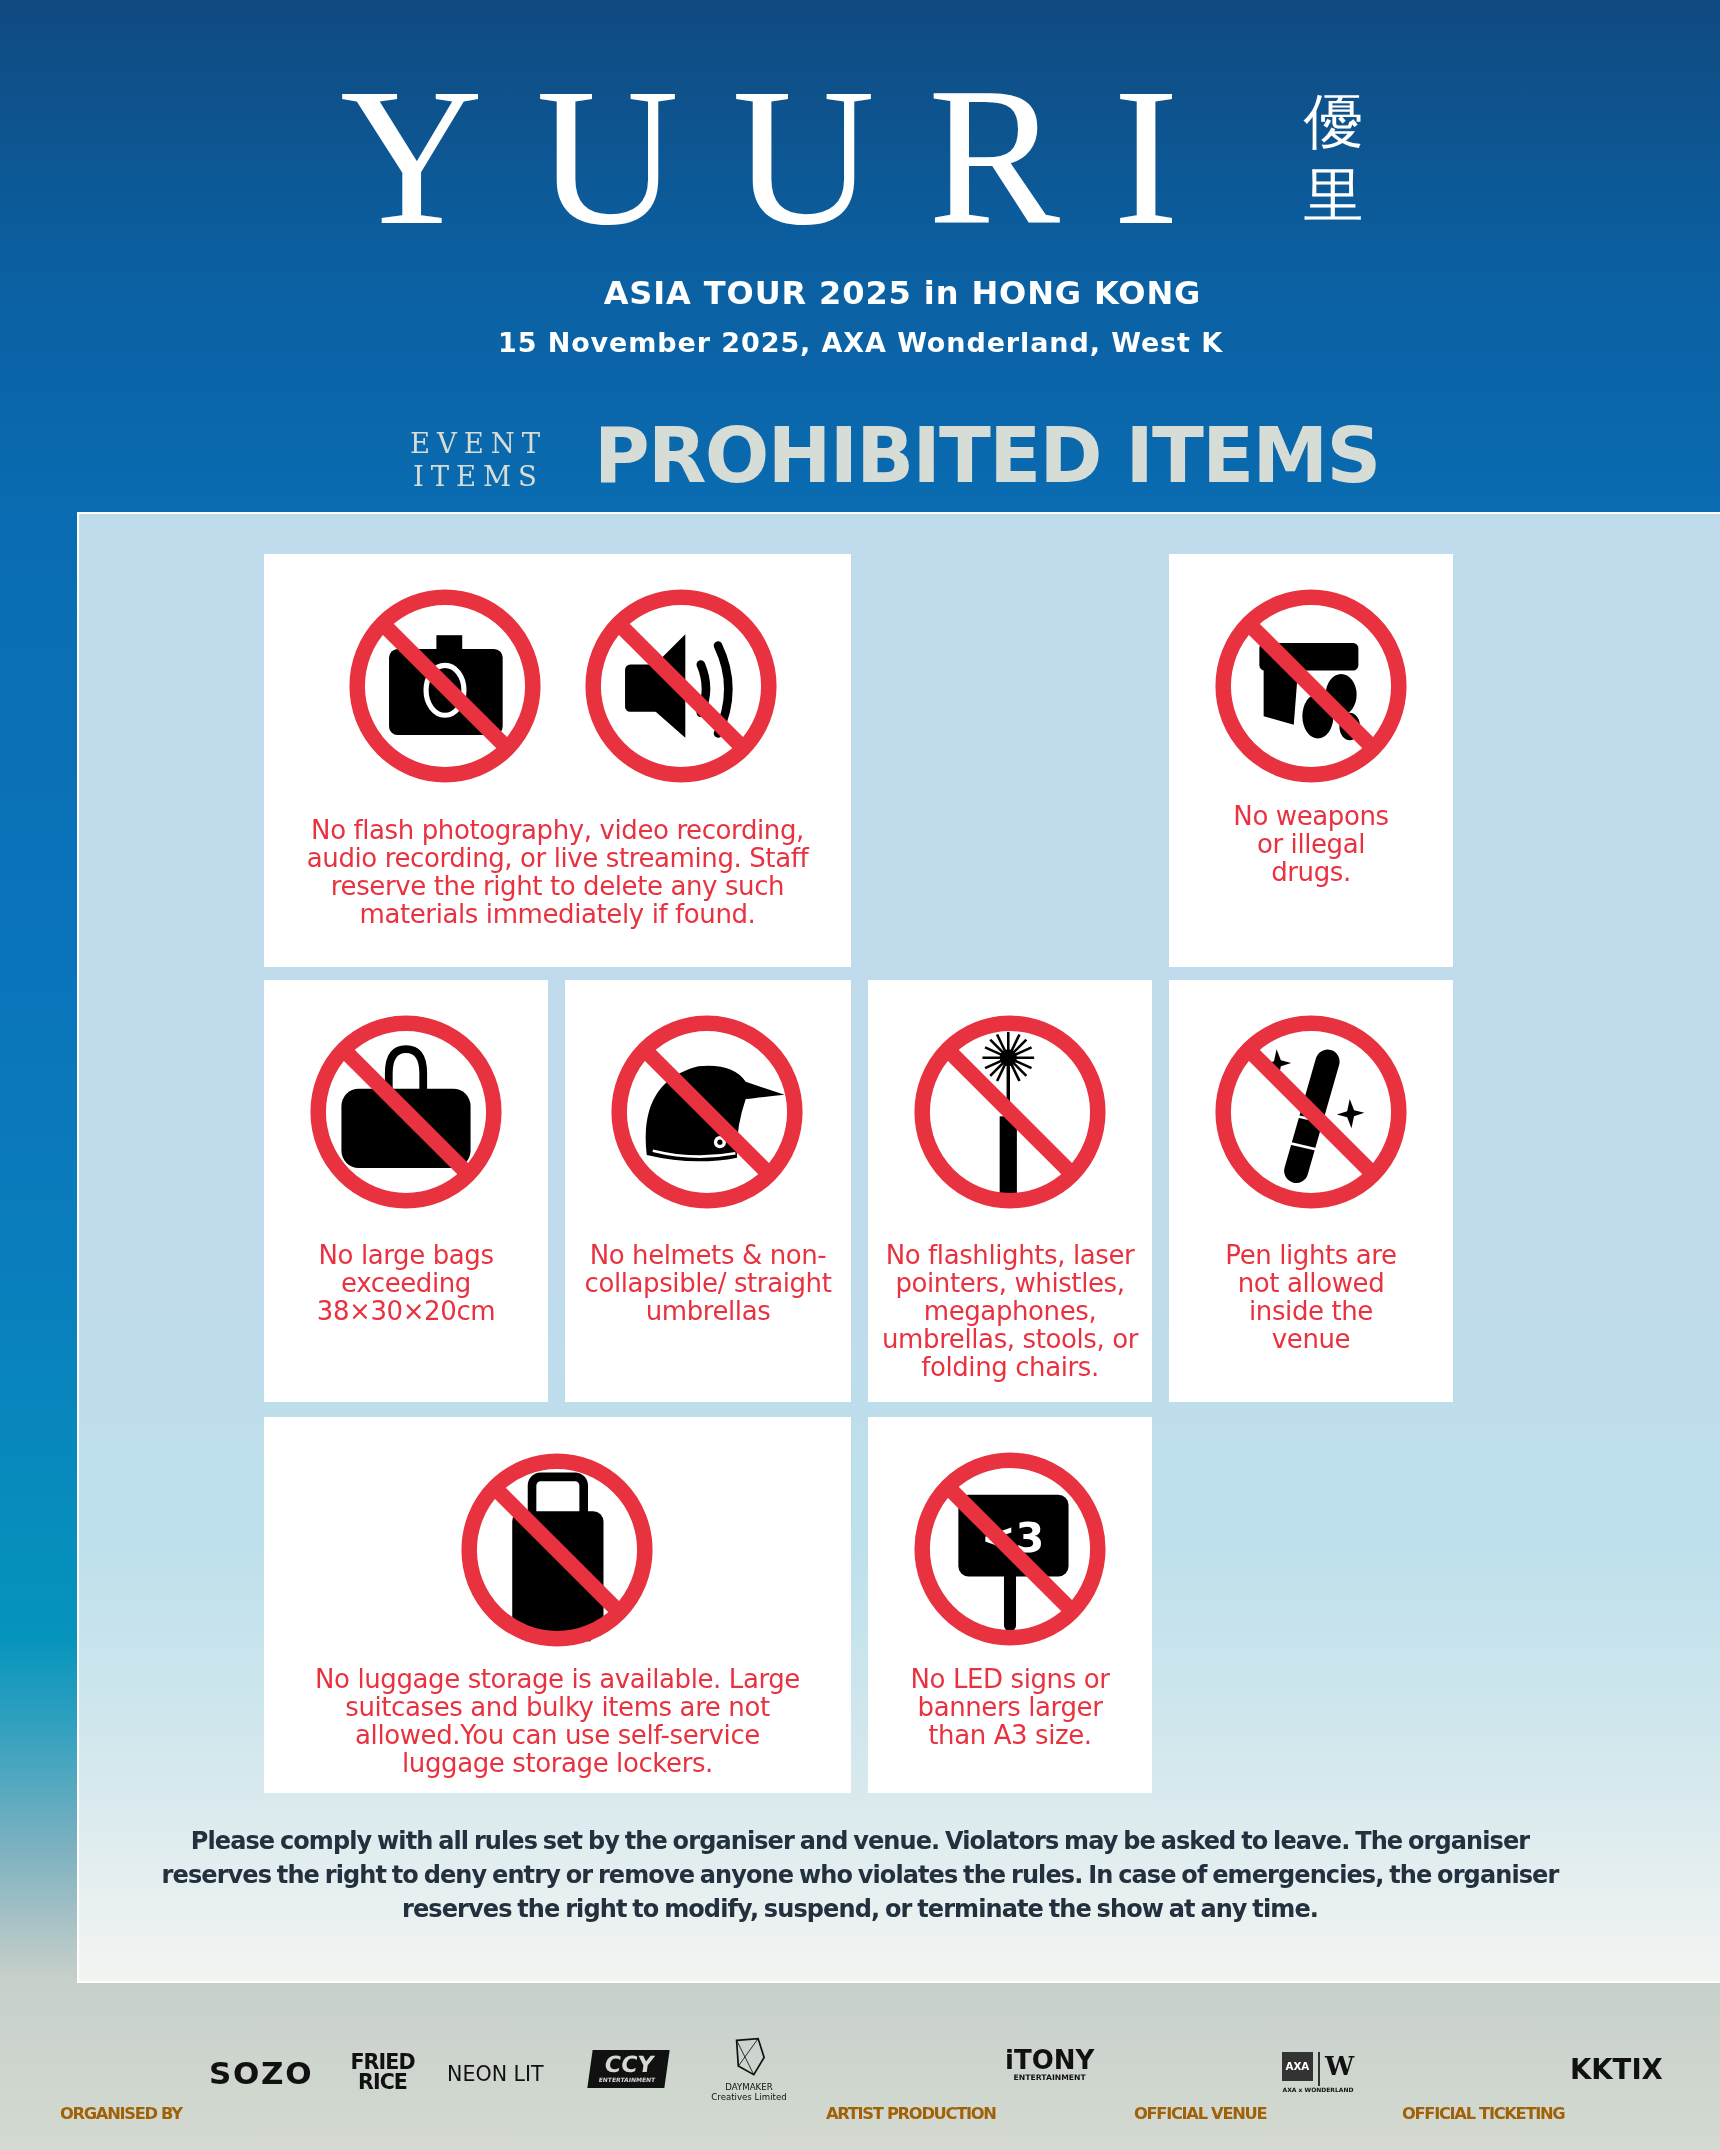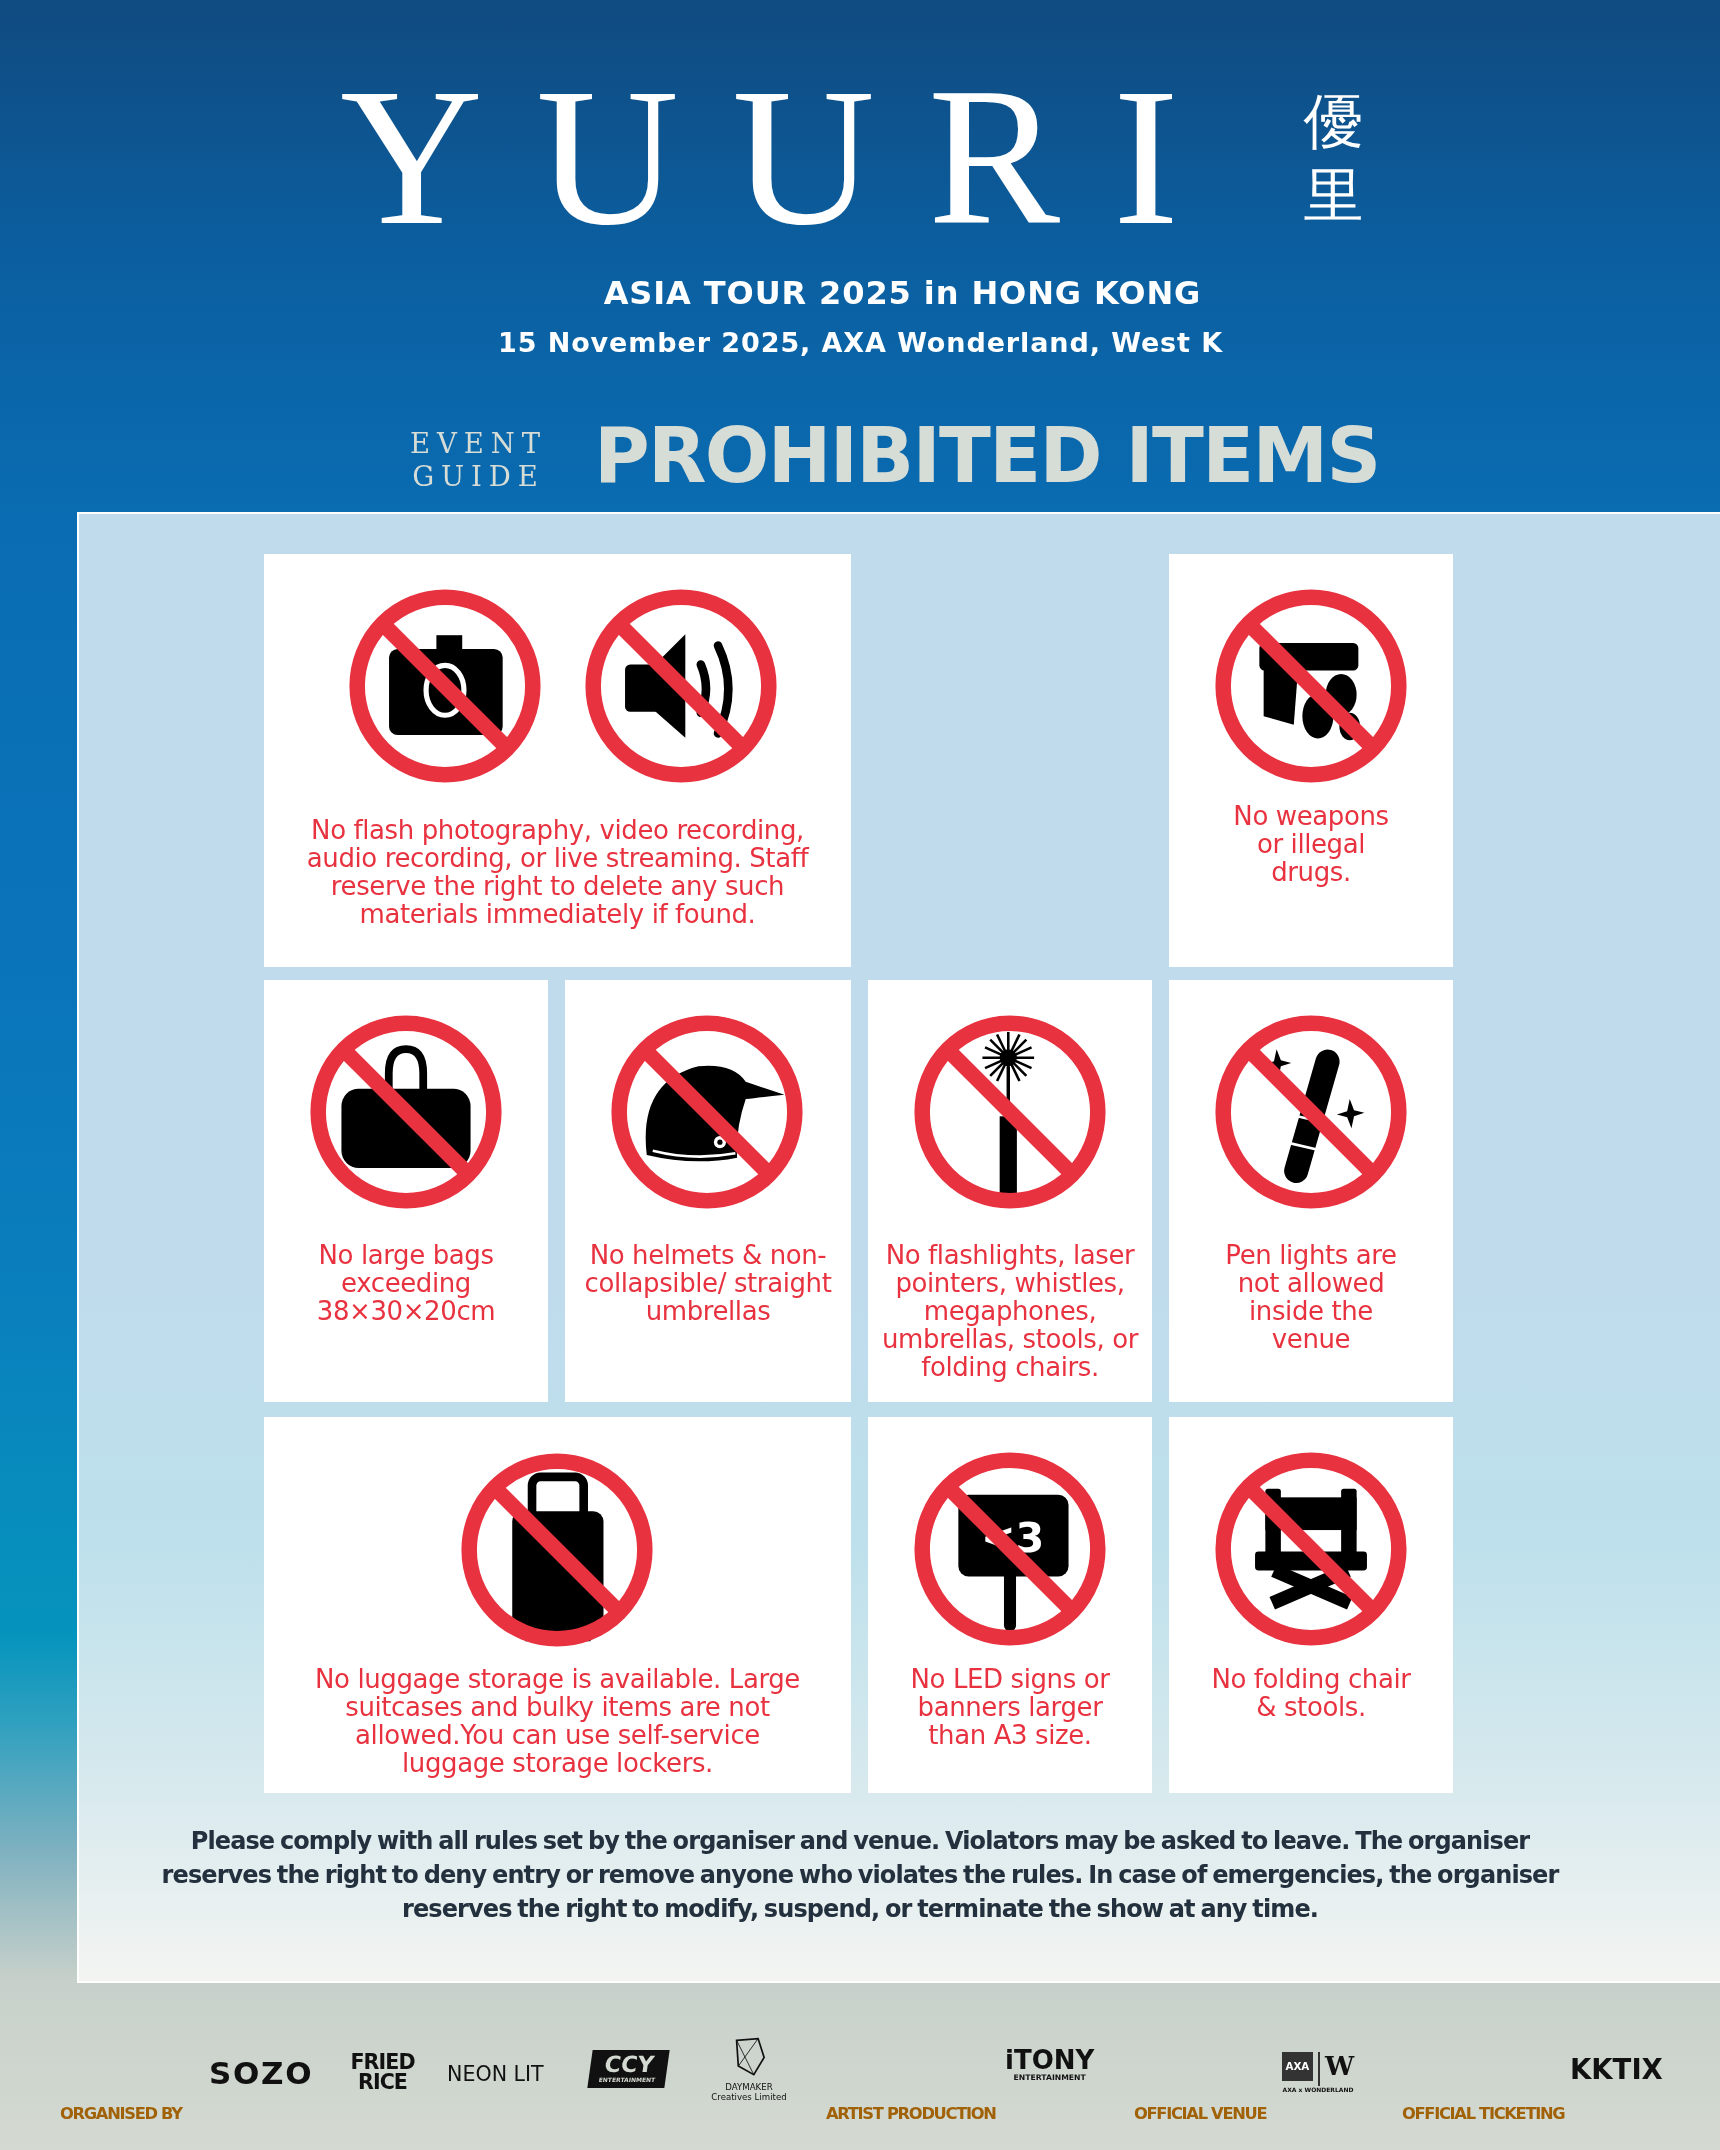--- a/index.html
+++ b/index.html
@@ -85,21 +85,21 @@
     <div>優</div>
     <div>里</div>
   </div>
 </div>
 <div class="tour">ASIA TOUR 2025 in HONG KONG</div>
 <div class="date">15 November 2025, AXA Wonderland, West K</div>
 
 <div class="guide-row">
   <div class="event-guide">
     <div>EVENT</div>
-    <div>GUIDE</div>
+    <div>ITEMS</div>
   </div>
   <div class="prohibited">PROHIBITED ITEMS</div>
 </div>
 
 <div class="panel">
 
   <div class="card" style="left:185px; top:40px; width:587px; height:413px;">
     <svg class="sign" style="left:82px; top:33px;" viewBox="0 0 230 230">
       <rect x="50" y="72" width="132" height="100" rx="10" fill="#000"></rect>
       <rect x="105" y="56" width="30" height="20" fill="#000"></rect>
@@ -204,33 +204,20 @@
     <svg class="sign" style="left:43px; top:33px;" viewBox="0 0 230 230">
       <rect x="55" y="52" width="128" height="95" rx="12" fill="#000"></rect>
       <rect x="108" y="140" width="14" height="70" rx="6" fill="#000"></rect>
       <text x="118" y="118" text-anchor="middle" fill="#fff" font-family="DejaVu Sans, sans-serif" font-weight="bold" font-size="48">&lt;3</text>
       <ellipse cx="115" cy="115" rx="102" ry="103" fill="none" stroke="#e8323f" stroke-width="18"></ellipse>
       <line x1="40" y1="40" x2="190" y2="190" stroke="#e8323f" stroke-width="18"></line>
     </svg>
     <div class="card-text" style="top:248px; padding:0 34px;">No LED signs or banners larger than A3 size.</div>
   </div>
 
-  <div class="card" style="left:1090px; top:903px; width:284px; height:376px;">
-    <svg class="sign" style="left:43px; top:33px;" viewBox="0 0 230 230">
-      <rect x="62" y="45" width="18" height="90" rx="3" fill="#000"></rect>
-      <rect x="150" y="45" width="18" height="90" rx="3" fill="#000"></rect>
-      <rect x="62" y="55" width="106" height="38" fill="#000"></rect>
-      <rect x="50" y="118" width="130" height="22" rx="4" fill="#000"></rect>
-      <line x1="70" y1="178" x2="158" y2="140" stroke="#000" stroke-width="16"></line>
-      <line x1="160" y1="178" x2="72" y2="140" stroke="#000" stroke-width="16"></line>
-      <ellipse cx="115" cy="115" rx="102" ry="103" fill="none" stroke="#e8323f" stroke-width="18"></ellipse>
-      <line x1="40" y1="40" x2="190" y2="190" stroke="#e8323f" stroke-width="18"></line>
-    </svg>
-    <div class="card-text" style="top:248px; padding:0 30px;">No folding chair &amp; stools.</div>
-  </div>
 </div>
 
 <div class="disclaimer">Please comply with all rules set by the organiser and venue. Violators may be asked to leave. The organiser reserves the right to deny entry or remove anyone who violates the rules. In case of emergencies, the organiser reserves the right to modify, suspend, or terminate the show at any time.</div>
 
 <div class="footer">
   <div class="f-label" style="left:60px;">ORGANISED BY</div>
   <div class="logo" style="left:209px; top:24px; font-size:31px; letter-spacing:1.7px;">SOZO</div>
   <div class="logo" style="left:344px; top:20.6px; width:77px; font-size:20.6px; line-height:20.6px; letter-spacing:-0.9px;">FRIED RICE</div>
   <div class="logo" style="left:447px; top:31px; font-size:20.6px; font-weight:normal;">NEON LIT</div>
   <div class="logo" style="left:590px; top:19px; width:77px; height:38px; background:#111; color:#d4dad1; font-size:7.7px; padding-top:1.7px; transform:skewX(-8deg);">

